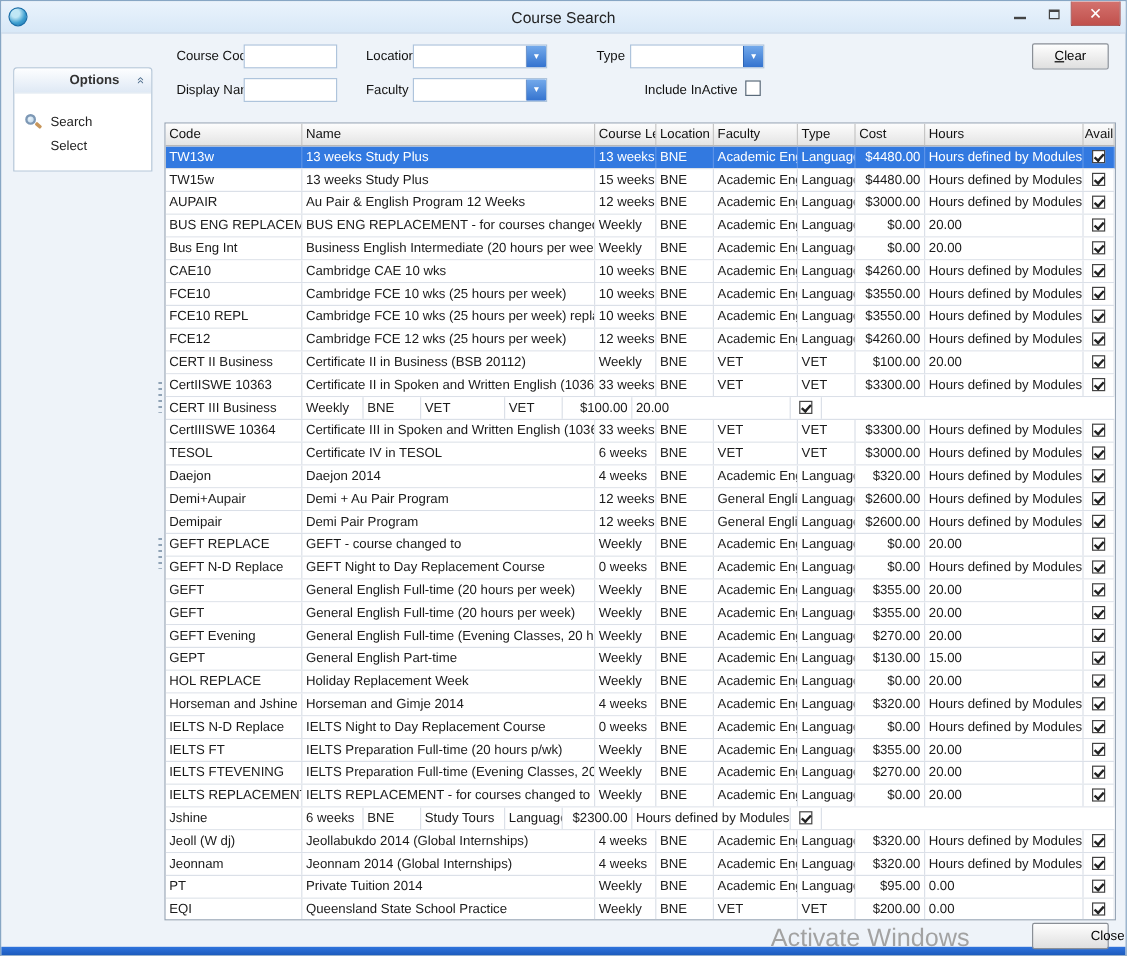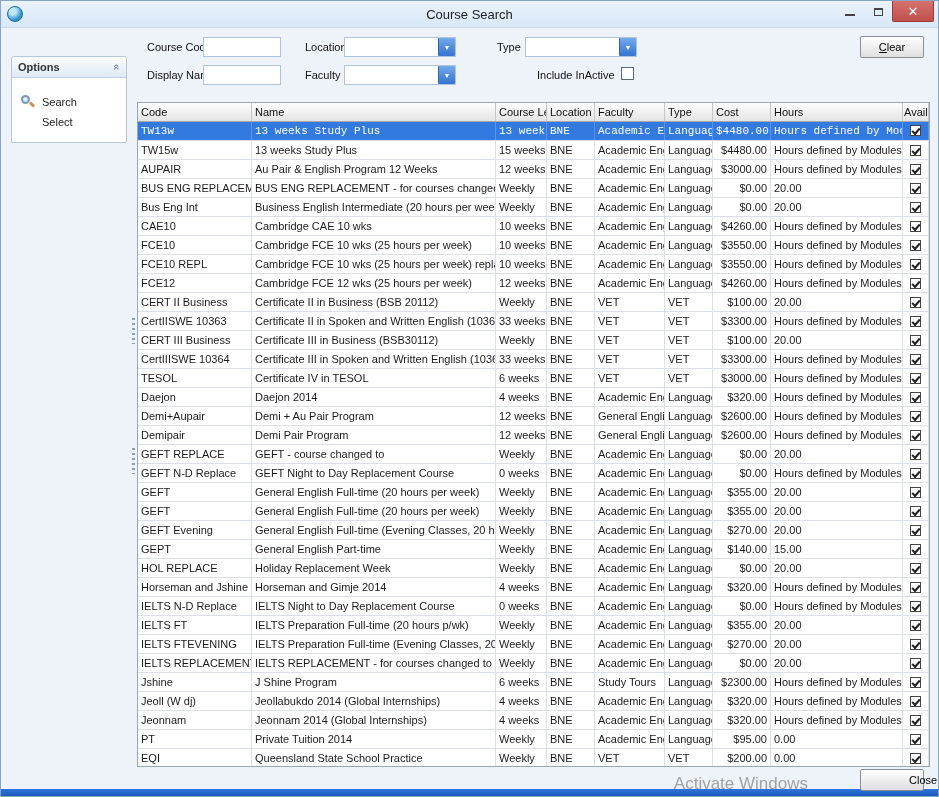--- a/index.html
+++ b/index.html
@@ -17,21 +17,21 @@
   .wbtn .min-glyph { width:10px; height:0; border-bottom:2px solid #444; margin-top:6px; }
   .wbtn .max-glyph { width:9px; height:8px; border:1px solid #444; border-top-width:2px; }
   .wbtn.close { width:42px; height:21px; background:linear-gradient(#d4726e,#c0504c); border:1px solid #9e3a36; border-top:none; border-radius:0 0 2px 2px; color:#fff; font-size:13px; line-height:1; }
 
   
   .content { flex:1; display:flex; min-height:0; }
 
   .sidebar { width:130px; flex:0 0 130px; padding:28px 4px 0 10px; }
   .options-panel { border:1px solid #b6c7d9; border-radius:3px 3px 0 0; background:#fff; }
   .options-header { height:21px; background:linear-gradient(#fdfeff,#dfe9f5); border-bottom:1px solid #c4d3e3; display:flex; align-items:center; justify-content:space-between; padding:0 6px; border-radius:3px 3px 0 0; }
-  .options-title { font-weight:bold; color:#333; }
+  .options-title { font-weight:bold; color:#333;margin-left:40px; }
   .collapse-icon { color:#4a6a8a; font-size:11px; transform:rotate(90deg); display:inline-block; }
   .sidebar-items { padding:14px 0 10px 8px; }
   .sidebar-item { display:flex; align-items:center; height:20px; cursor:default; }
   .sidebar-item .ico { width:16px; height:14px; position:relative; margin-right:6px; }
   .mag { position:absolute; left:1px; top:0; width:9px; height:9px; border:2px solid #7d98b5; border-radius:50%; background:radial-gradient(circle at 35% 35%, #eaf4fb, #bcd6ea); }
   .mag-handle { position:absolute; left:9px; top:8px; width:6px; height:3px; background:#c8965a; transform:rotate(42deg); border-radius:1px; }
   .sidebar-item .lbl { color:#222; }
   .sidebar-item.indent { padding-left:22px; }
 
   .splitter { width:6px; flex:0 0 6px; position:relative; }
@@ -59,28 +59,28 @@
   .hcell { border-right:1px solid #c6c6c6; padding:0 3px; line-height:18px; overflow:hidden; white-space:nowrap; color:#111; }
   .grid-body { flex:1; overflow:hidden; }
   .grow { display:flex; height:19px; border-bottom:1px solid #dbe0e8; background:#fff; }
   .gcell { border-right:1px solid #dbe0e8; padding:0 3px; line-height:18px; overflow:hidden; white-space:nowrap; }
   .right { text-align:right; }
   .center { text-align:center; }
   .c0{width:114px;flex:0 0 114px}.c1{flex:1 1 auto;min-width:0}.c2{width:51px;flex:0 0 51px}
   .c3{width:48px;flex:0 0 48px}.c4{width:70px;flex:0 0 70px}.c5{width:48px;flex:0 0 48px}
   .c6{width:58px;flex:0 0 58px}.c7{width:132px;flex:0 0 132px}.c8{width:26px;flex:0 0 26px;padding:0 1px}
   .grow.sel { background:#3279e0; color:#fff; }
-  .grow.sel .gcell { border-right-color:#5b93e8; border-bottom-color:#5b93e8;font-family:Liberation Mono, monospace; }
+  .grow.sel .gcell { border-right-color:#5b93e8; border-bottom-color:#5b93e8; }
   .check { display:inline-block; width:11px; height:11px; border:1px solid #444; background:#fff; position:relative; vertical-align:middle; margin-top:-2px; }
   .check::after { content:""; position:absolute; left:1px; top:2px; width:6px; height:3px; border-left:2px solid #222; border-bottom:2px solid #222; transform:rotate(-48deg); }
 
   
   .footer { flex:1; position:relative; }
   .close-btn { position:absolute; right:6px; top:2px; width:64px; height:22px;padding-left:48px; }
-  .watermark { position:absolute; right:130px; bottom:2px; font-size:17px; color:#a2a2a2; white-space:nowrap; }
+  .watermark { position:absolute; right:130px; bottom:2px; font-size:21px; color:#a2a2a2; white-space:nowrap; }
 
   .bottom-strip { height:7px; flex:0 0 7px; background:linear-gradient(#2f73dd,#1c5bbd); }
 </style>
 </head>
 <body>
 
 <div class="window">
 
   <div class="titlebar">
     <div class="app-icon"></div>
@@ -283,21 +283,20 @@
               <div class="gcell c2">33 weeks</div>
               <div class="gcell c3">BNE</div>
               <div class="gcell c4">VET</div>
               <div class="gcell c5">VET</div>
               <div class="gcell c6 right">$3300.00</div>
               <div class="gcell c7">Hours defined by Modules</div>
               <div class="gcell c8 center"><span class="check"></span></div>
             </div>
             <div class="grow">
               <div class="gcell c0">CERT III Business</div>
-              <div class="gcell c1">Certificate III in Business (BSB30112)</div>
               <div class="gcell c2">Weekly</div>
               <div class="gcell c3">BNE</div>
               <div class="gcell c4">VET</div>
               <div class="gcell c5">VET</div>
               <div class="gcell c6 right">$100.00</div>
               <div class="gcell c7">20.00</div>
               <div class="gcell c8 center"><span class="check"></span></div>
             </div>
             <div class="grow">
               <div class="gcell c0">CertIIISWE 10364</div>
@@ -409,21 +408,21 @@
               <div class="gcell c7">20.00</div>
               <div class="gcell c8 center"><span class="check"></span></div>
             </div>
             <div class="grow">
               <div class="gcell c0">GEPT</div>
               <div class="gcell c1">General English Part-time</div>
               <div class="gcell c2">Weekly</div>
               <div class="gcell c3">BNE</div>
               <div class="gcell c4">Academic English</div>
               <div class="gcell c5">Language</div>
-              <div class="gcell c6 right">$140.00</div>
+              <div class="gcell c6 right">$130.00</div>
               <div class="gcell c7">15.00</div>
               <div class="gcell c8 center"><span class="check"></span></div>
             </div>
             <div class="grow">
               <div class="gcell c0">HOL REPLACE</div>
               <div class="gcell c1">Holiday Replacement Week</div>
               <div class="gcell c2">Weekly</div>
               <div class="gcell c3">BNE</div>
               <div class="gcell c4">Academic English</div>
               <div class="gcell c5">Language</div>
@@ -481,21 +480,20 @@
               <div class="gcell c2">Weekly</div>
               <div class="gcell c3">BNE</div>
               <div class="gcell c4">Academic English</div>
               <div class="gcell c5">Language</div>
               <div class="gcell c6 right">$0.00</div>
               <div class="gcell c7">20.00</div>
               <div class="gcell c8 center"><span class="check"></span></div>
             </div>
             <div class="grow">
               <div class="gcell c0">Jshine</div>
-              <div class="gcell c1">J Shine Program</div>
               <div class="gcell c2">6 weeks</div>
               <div class="gcell c3">BNE</div>
               <div class="gcell c4">Study Tours</div>
               <div class="gcell c5">Language</div>
               <div class="gcell c6 right">$2300.00</div>
               <div class="gcell c7">Hours defined by Modules</div>
               <div class="gcell c8 center"><span class="check"></span></div>
             </div>
             <div class="grow">
               <div class="gcell c0">Jeoll (W dj)</div>

